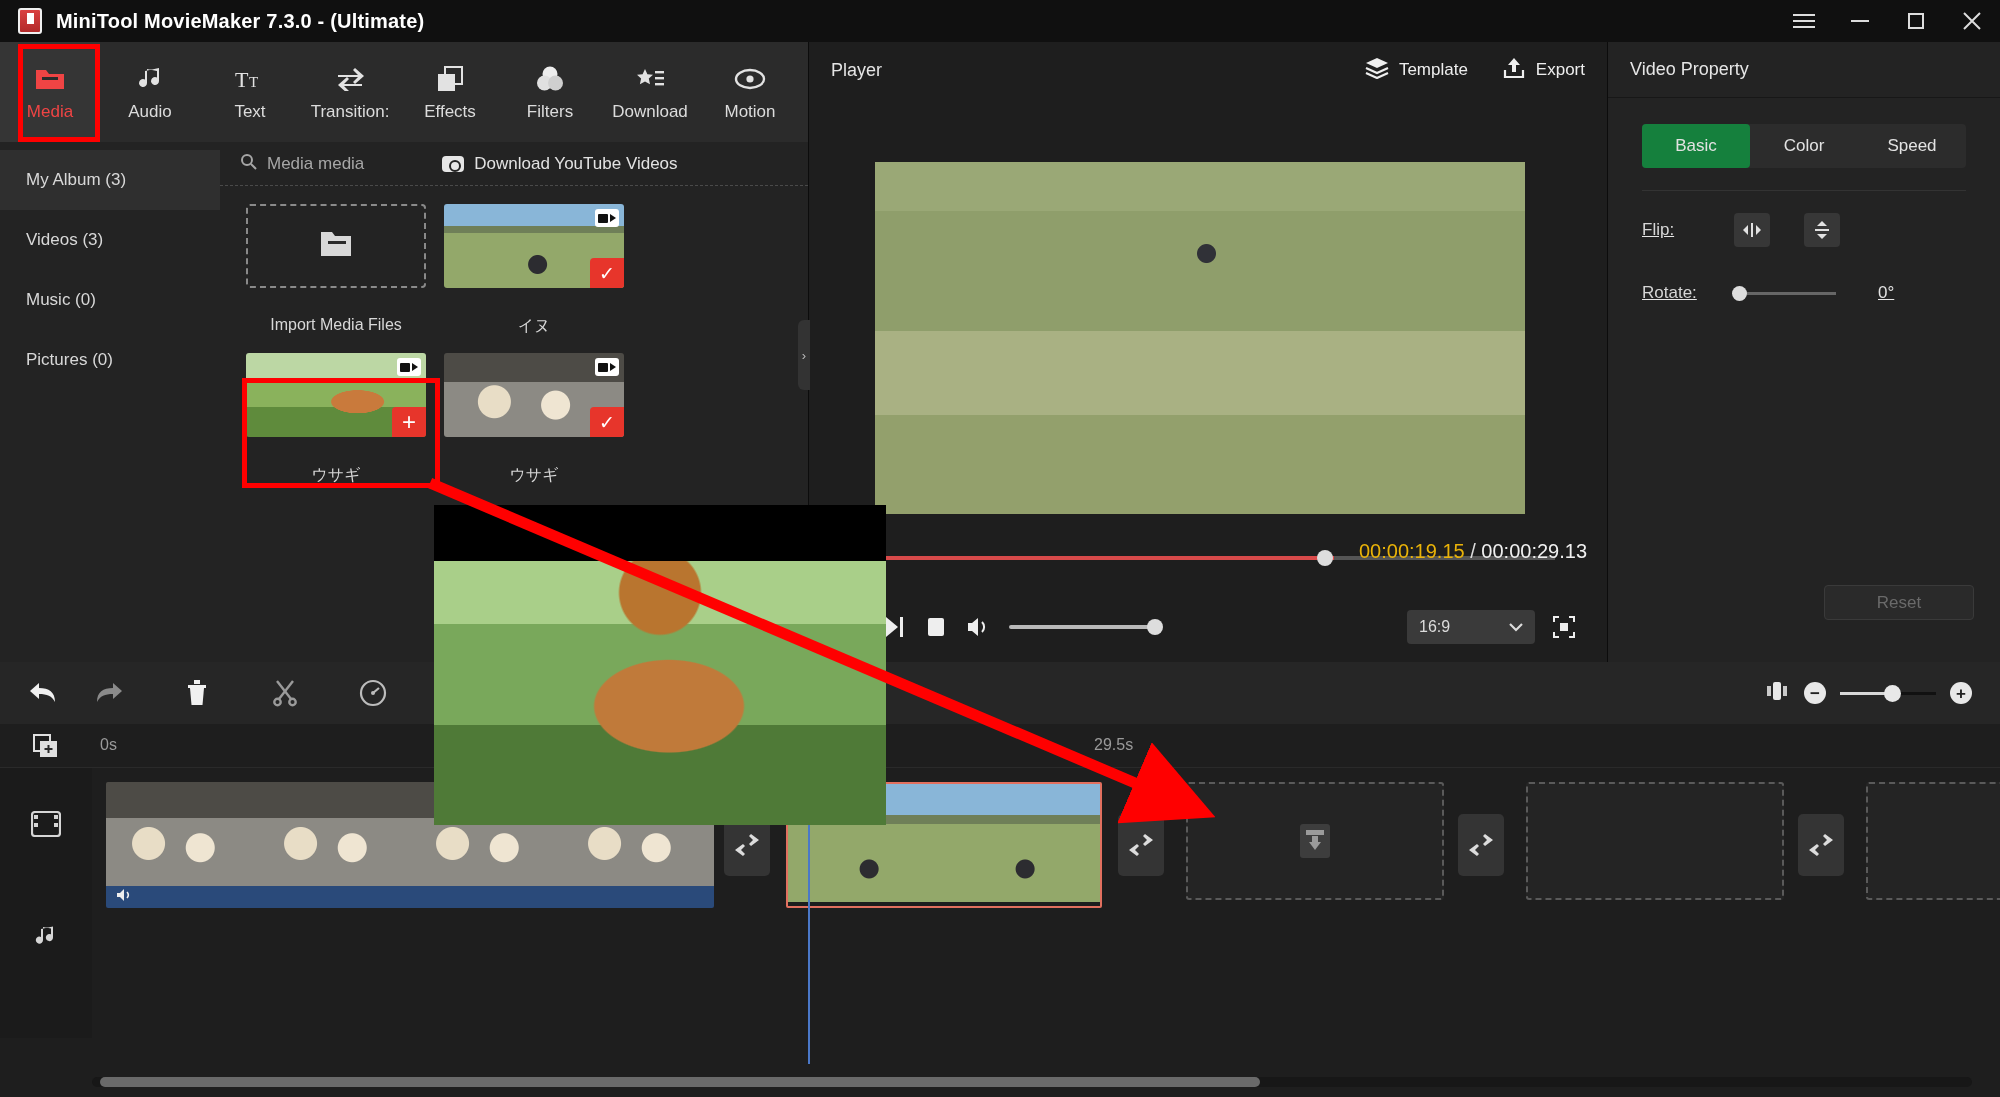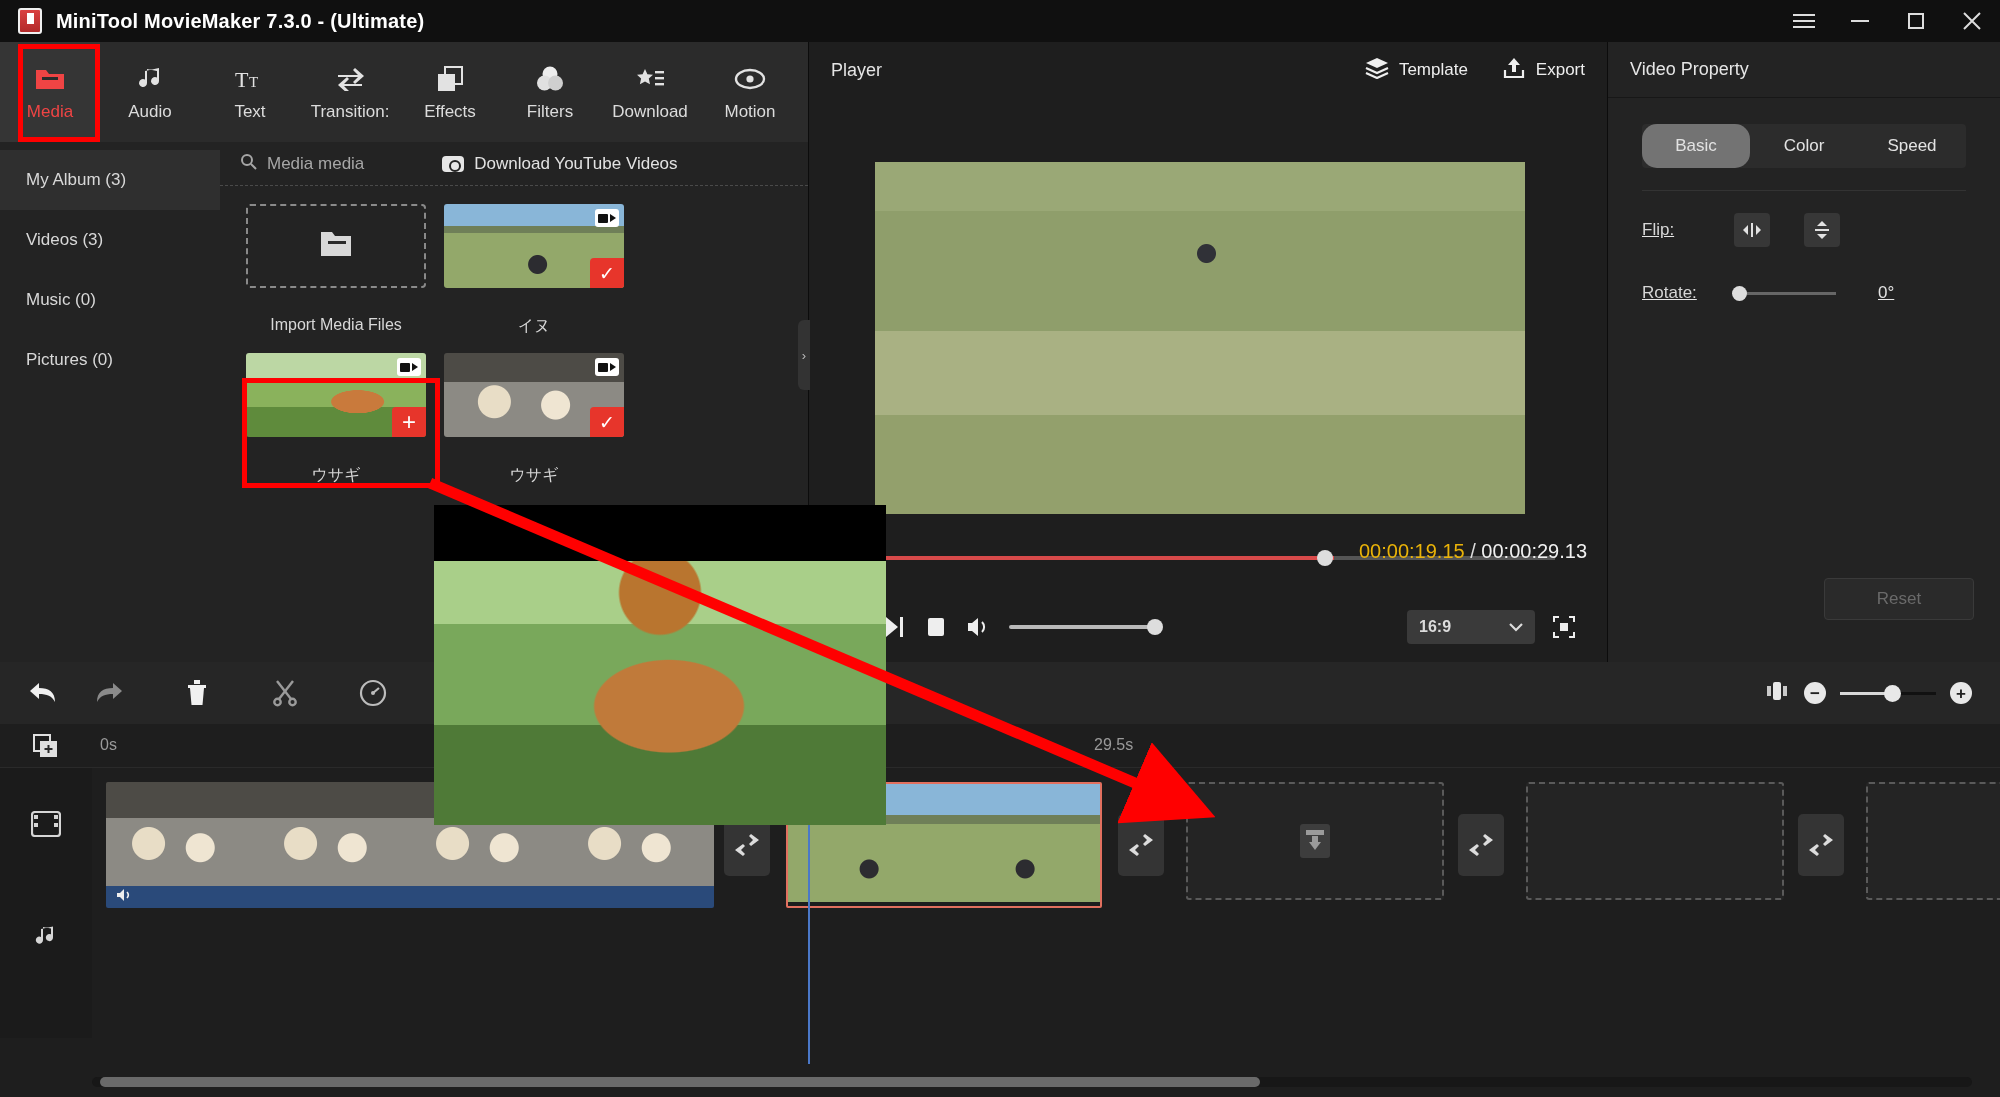--- a/index.html
+++ b/index.html
@@ -131,51 +131,51 @@
       linear-gradient(#9aa876 0 14%, #8f9e6b 14% 48%, #a9b183 48% 72%, #93a06c 72% 100%);
   }
   .seek-row { position: absolute; left: 56px; top: 510px; width: 690px; height: 12px; }
   .seek-track { position: absolute; left: 0; top: 4px; width: 100%; height: 4px; background: #555; }
   .seek-fill { position: absolute; left: 0; top: 4px; width: 68%; height: 4px; background: #d94a4a; }
   .seek-knob { position: absolute; left: 65.5%; top: -2px; width: 16px; height: 16px; border-radius: 50%; background: #ddd; }
   .time-row { position: absolute; right: 20px; top: 498px; font-size: 20px; }
   .t-cur { color: #eab308; margin-left: 44px; }
   .t-sep { color: #ddd; }
   .t-tot { color: #f0f0f0; }
-  .ctrl-row { position: absolute; left: 0; top: 560px; width: 100%; height: 50px; display: flex; align-items: center; padding: 0 22px; font-weight: bold; }
+  .ctrl-row { position: absolute; left: 0; top: 560px; width: 100%; height: 50px; display: flex; align-items: center; padding: 0 22px; }
   .ctrl { width: 42px; height: 42px; display: flex; align-items: center; justify-content: center; }
   .vol-track { width: 150px; height: 4px; background: #b9b9b9; border-radius: 2px; margin-left: 10px; position: relative; }
   .vol-knob { position: absolute; right: -4px; top: -6px; width: 16px; height: 16px; border-radius: 50%; background: #ddd; }
   .ratio-sel {
     margin-left: auto; width: 128px; height: 34px; background: #3a3a3a; border-radius: 4px;
     display: flex; align-items: center; justify-content: space-between; padding: 0 12px;
     color: #dcdcdc; font-size: 16px;
   }
   .fs-btn { width: 42px; height: 42px; display: flex; align-items: center; justify-content: center; margin-left: 8px; }
   .panel-arrow {
     position: absolute; left: 798px; top: 320px; width: 12px; height: 70px;
     background: #333; border-radius: 6px 0 0 6px; display:flex;align-items:center;justify-content:center;
     color:#bbb;font-size:13px; z-index: 20;
   }
 
   
   .props { position: absolute; left: 1608px; top: 42px; width: 392px; height: 620px; background: #232323; }
   .props-head { height: 56px; display: flex; align-items: center; padding-left: 22px; font-size: 18px; border-bottom: 1px solid #171717; }
   .seg { margin: 26px 34px 0 34px; height: 44px; background: #2c2c2c; border-radius: 4px; display: flex; }
   .seg div { flex: 1; display: flex; align-items: center; justify-content: center; font-size: 17px; color: #e2e2e2; }
-  .seg div.on { background: #737373; border-radius: 15px; }
+  .seg div.on { background: #15803d; border-radius: 4px; }
   .rowline { margin: 22px 34px 0 34px; border-top: 1px solid #333; }
   .prow { display: flex; align-items: center; margin: 22px 34px 0 34px; text-decoration: underline; }
   .plabel { width: 92px; font-size: 17px; color: #d6d6d6; }
   .sq-btn { width: 36px; height: 34px; background: #373737; border-radius: 4px; display: flex; align-items: center; justify-content: center; }
   .rot-track { width: 98px; height: 3px; background: #666; position: relative; margin-left: 4px; }
   .rot-knob { position: absolute; left: -6px; top: -6px; width: 15px; height: 15px; border-radius: 50%; background: #ddd; }
   .rot-val { margin-left: 42px; font-size: 17px; color: #e2e2e2; }
   .reset-btn {
-    position: absolute; right: 26px; bottom: 42px; width: 150px; height: 42px;
+    position: absolute; right: 26px; bottom: 42px; width: 150px; height: 35px;
     border: 1px solid #3a3a3a; border-radius: 4px; background: #2a2a2a;
     display: flex; align-items: center; justify-content: center; color: #6a6a6a; font-size: 17px;
   }
 
   
   .tl-toolbar { position: absolute; left: 0; top: 662px; width: 2000px; height: 62px; background: #262626; display: flex; align-items: center; }
   .tbtn { width: 46px; height: 46px; margin-left: 20px; display: flex; align-items: center; justify-content: center; }
   .tl-zoom { margin-left: auto; display: flex; align-items: center; gap: 14px; padding-right: 28px; }
   .z-track { width: 96px; height: 3px; background: #111; position: relative; }
   .z-fill { position: absolute; left: 0; top: 0; width: 52%; height: 3px; background: #d8d8d8; }

